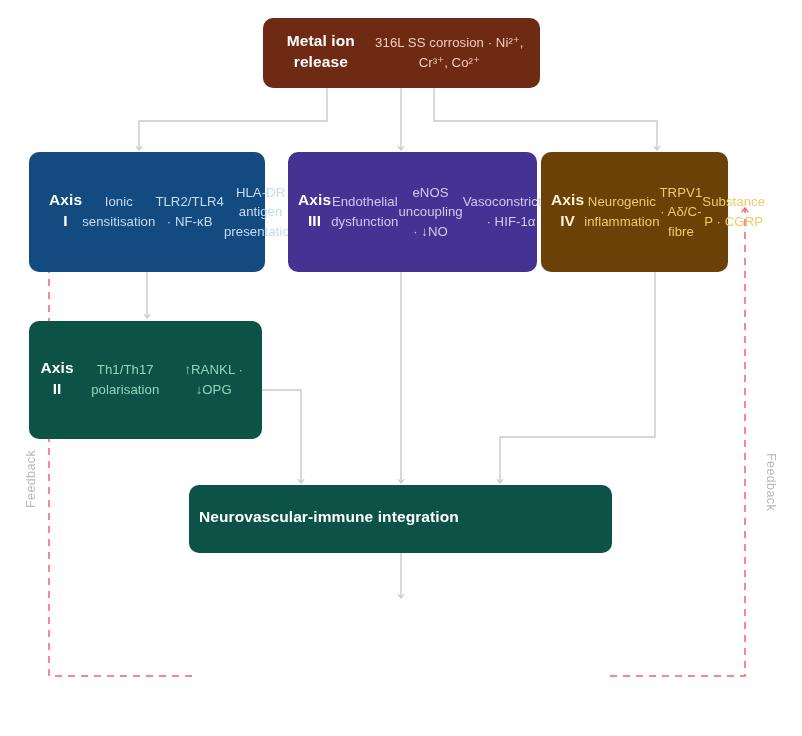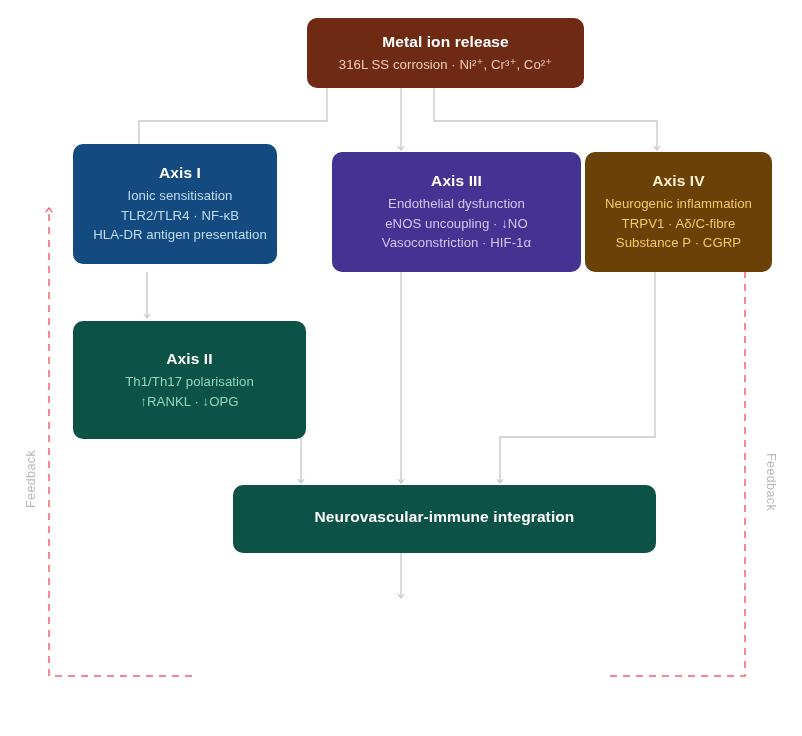--- a/index.html
+++ b/index.html
@@ -23,27 +23,26 @@
     top: 0;
     width: 802px;
     height: 736px;
     pointer-events: none;
   }
   .node {
     position: absolute;
     box-sizing: border-box;
     border-radius: 10px;
     display: flex;
-    flex-direction: column;
+    flex-direction: row;
     align-items: center;
-    justify-content: center;
+    justify-content: space-between;
     text-align: center;
     padding: 6px 10px;
     z-index: 2;
-    margin-left: 44px;
   }
   .node .title {
     font-size: 15.5px;
     font-weight: bold;
     letter-spacing: 0.1px;
     margin-bottom: 3px;
     line-height: 1.3;
   }
   .node .line {
     font-size: 13.2px;
@@ -134,21 +133,21 @@
 
       <path d="M 610,676 L 745,676 L 745,208" marker-end="url(#ahr)"></path>
     </g>
   </svg>
 
   <div class="node n-source" style="left:263px; top:18px; width:277px; height:70px;">
     <div class="title">Metal ion release</div>
     <div class="line">316L SS corrosion · Ni²⁺, Cr³⁺, Co²⁺</div>
   </div>
 
-  <div class="node n-axis1" style="left:29px; top:144px; width:204px; height:120px;padding-left:20px;">
+  <div class="node n-axis1" style="left:29px; top:152px; width:236px; height:120px;padding-left:20px;">
     <div class="title">Axis I</div>
     <div class="line">Ionic sensitisation</div>
     <div class="line">TLR2/TLR4 · NF-κB</div>
     <div class="line">HLA-DR antigen presentation</div>
   </div>
 
   <div class="node n-axis3" style="left:288px; top:152px; width:249px; height:120px;">
     <div class="title">Axis III</div>
     <div class="line">Endothelial dysfunction</div>
     <div class="line">eNOS uncoupling · ↓NO</div>

